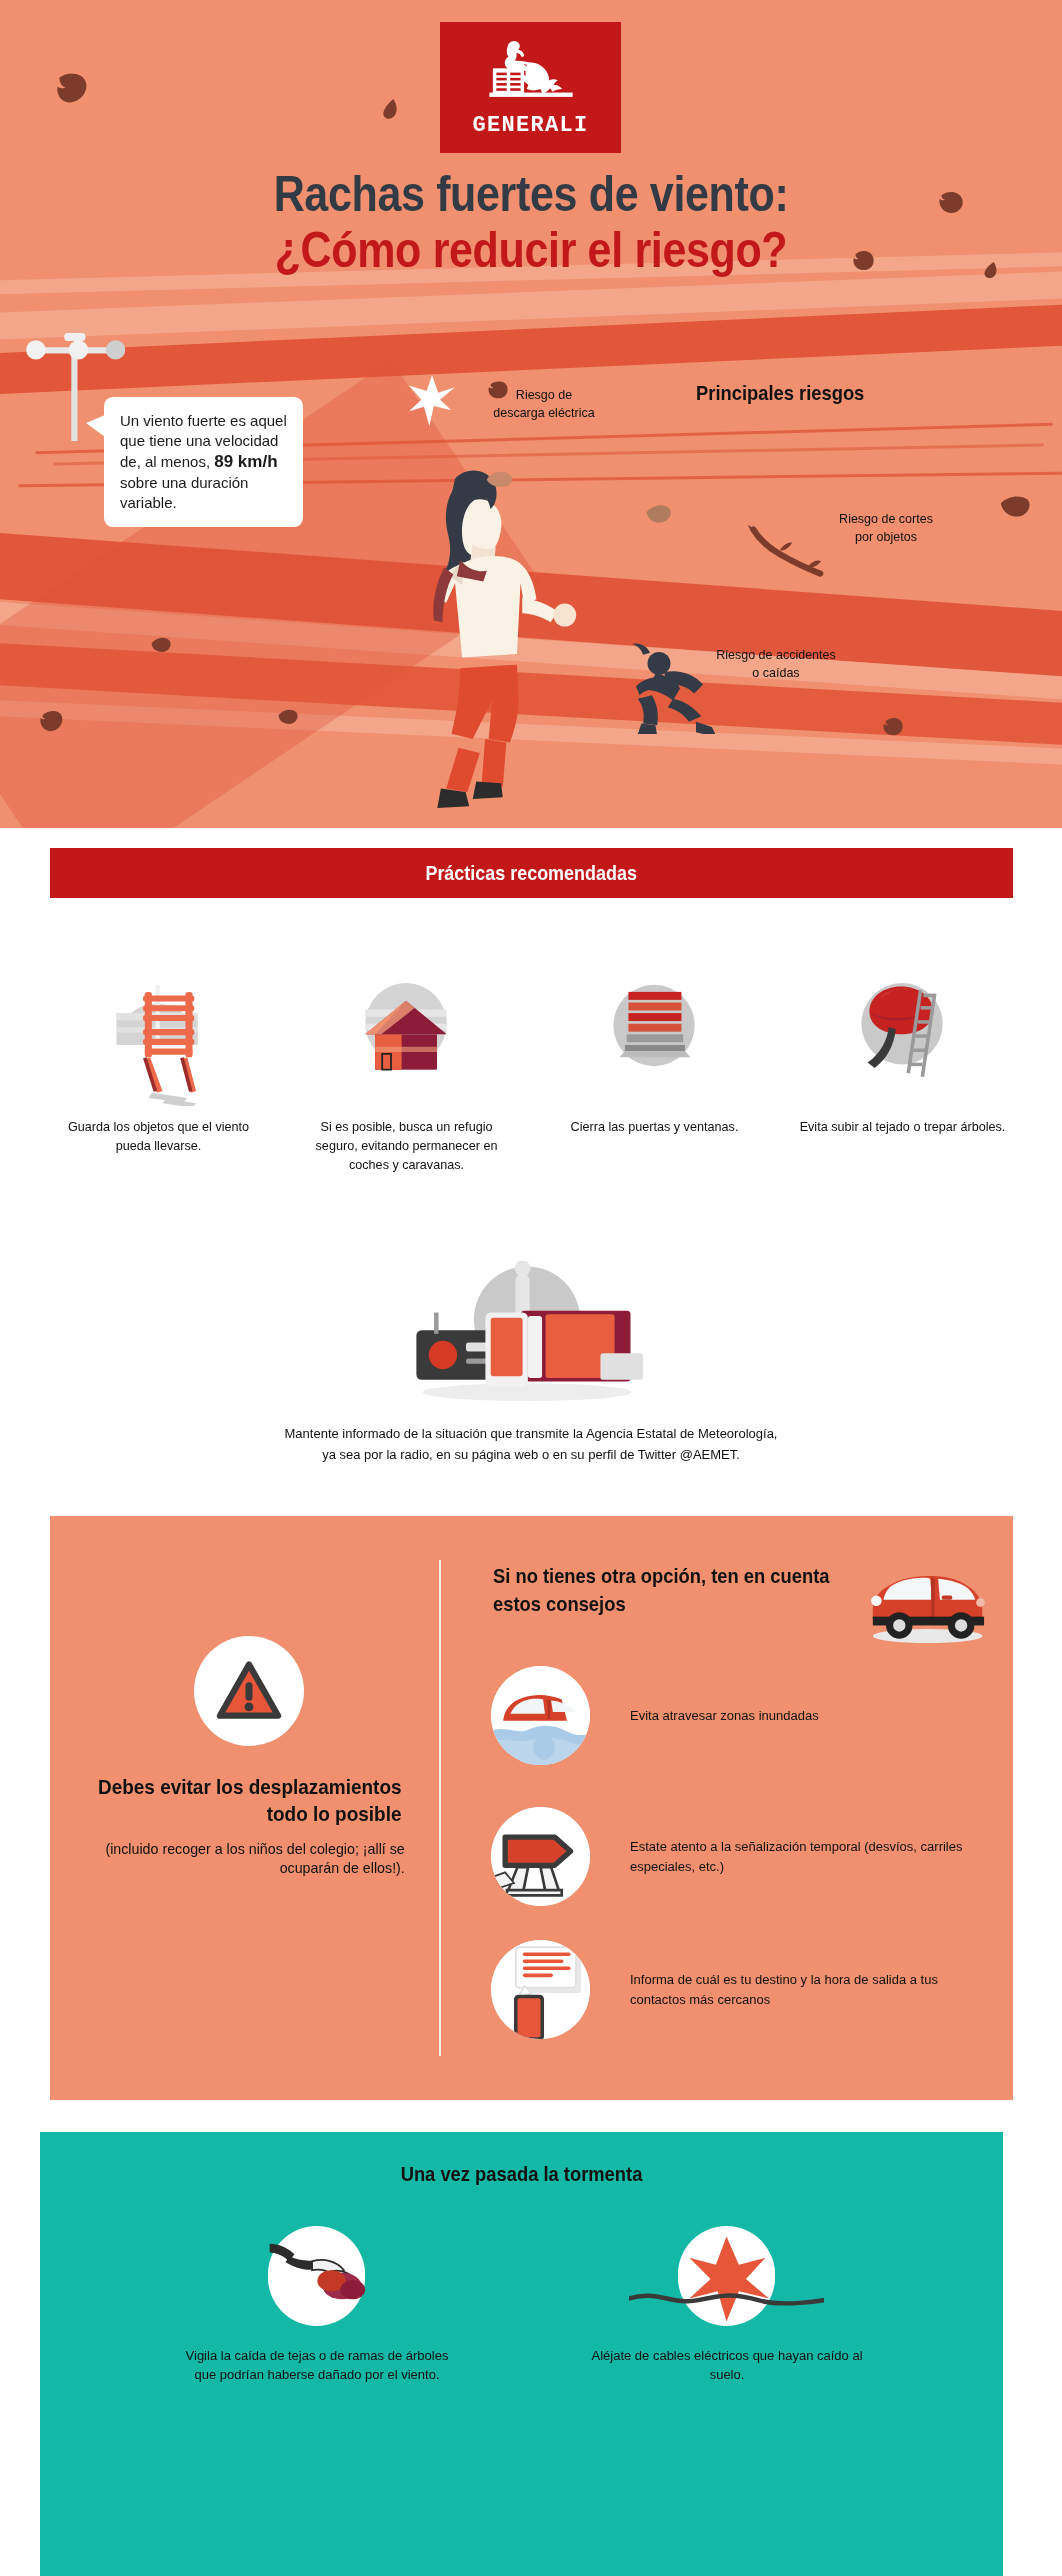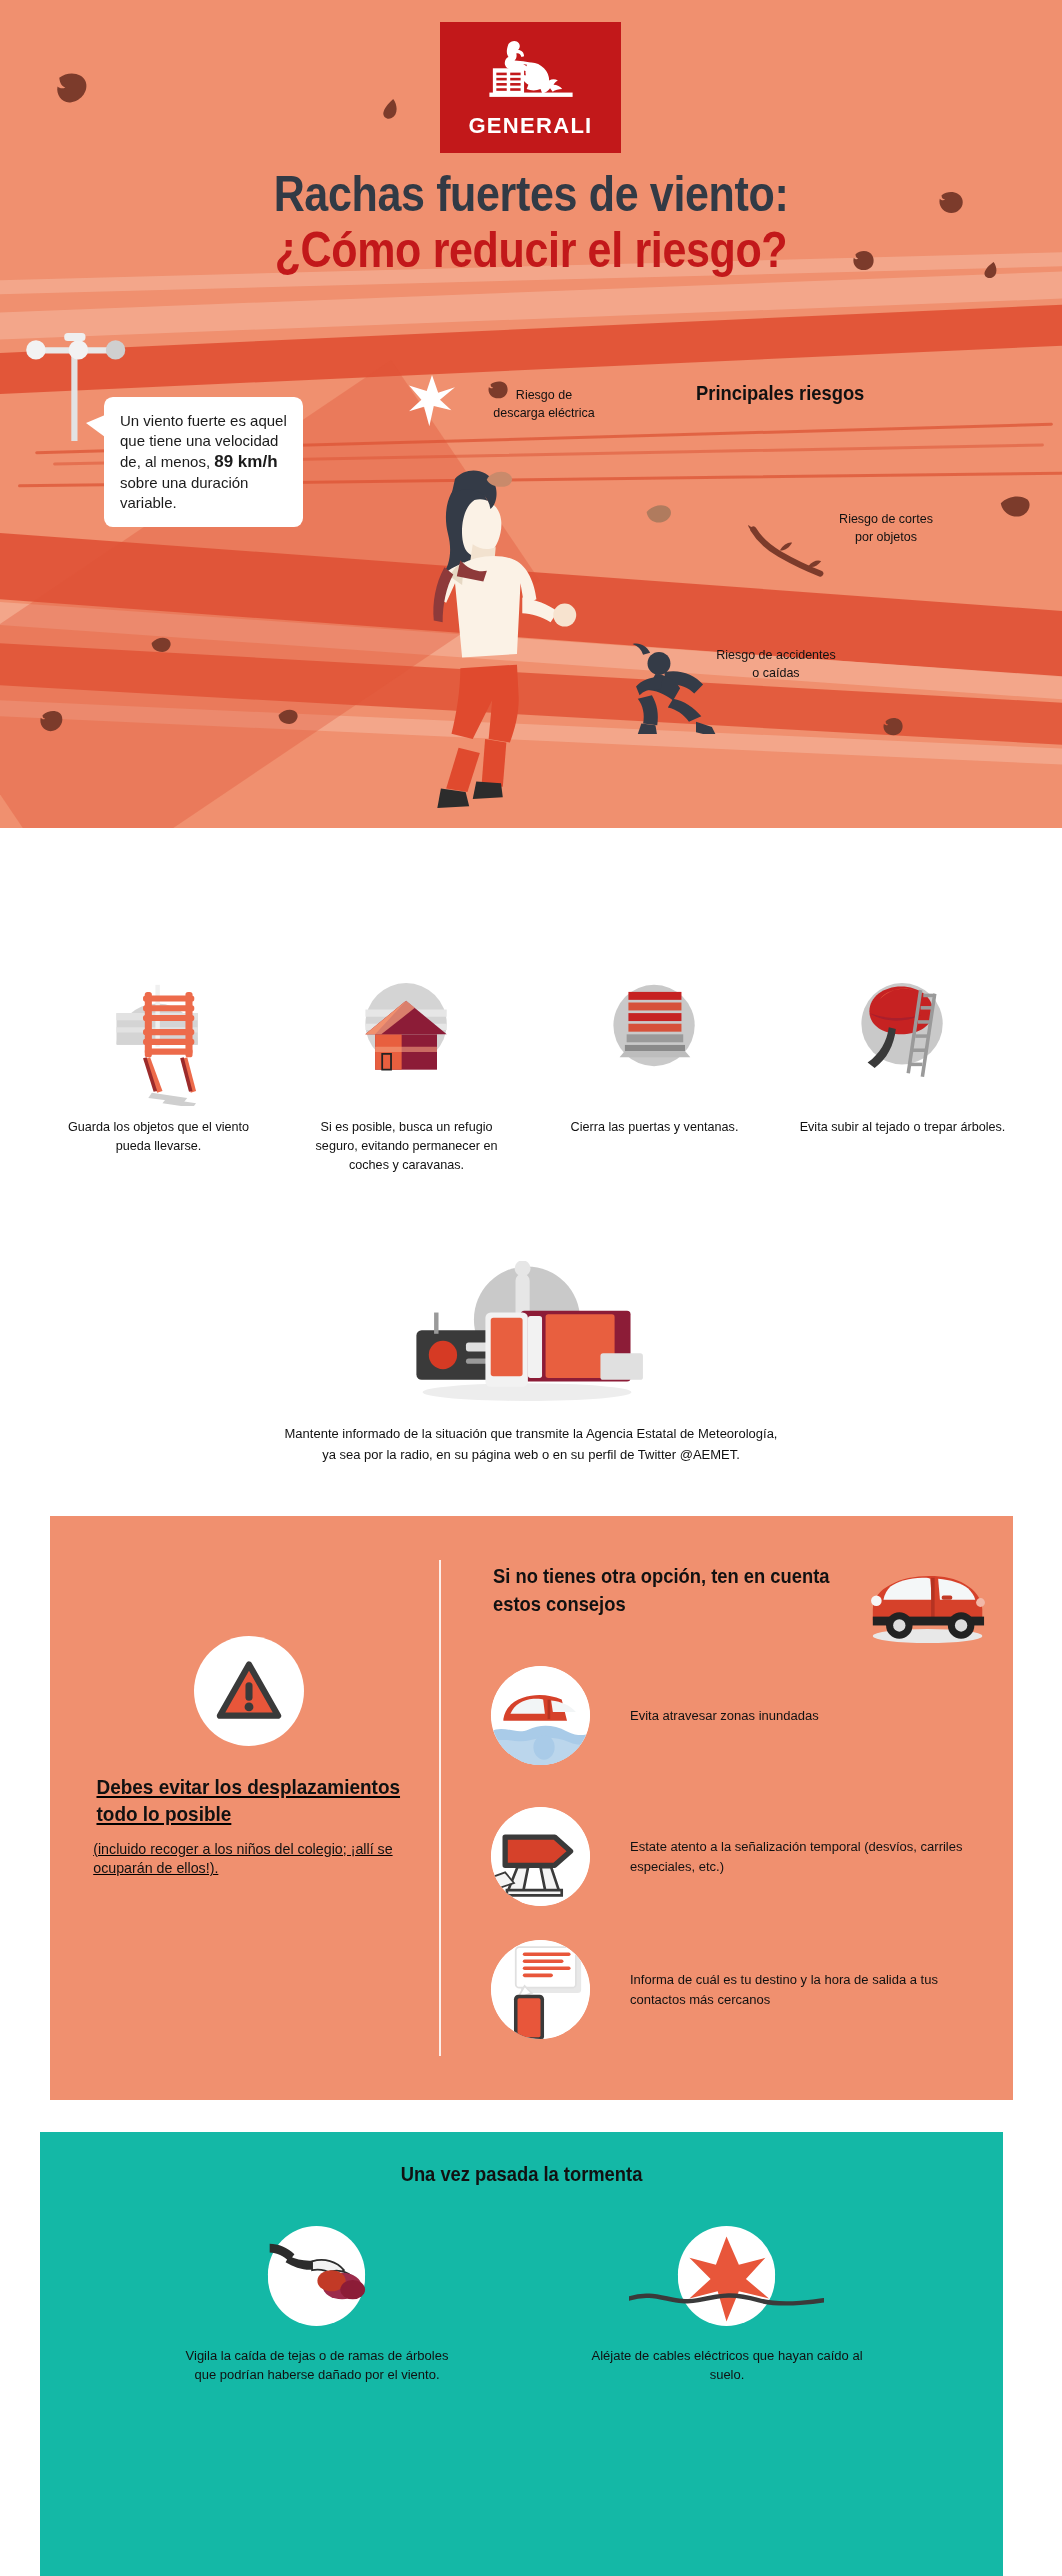--- a/index.html
+++ b/index.html
@@ -24,21 +24,21 @@
     position: absolute;
     left: 440px; top: 22px;
     width: 181px; height: 131px;
     background: #C2181A;
     display: flex; flex-direction: column;
     align-items: center; justify-content: center;
   }
   .logo-mark { width: 104px; height: 73px; }
   .logo-word {
     color: #ffffff;
-    font-family: Liberation Sans, sans-serif;
+    font-family: Liberation Mono, monospace;
     font-weight: bold;
     font-size: 22px;
     letter-spacing: 1.3px;
     margin-top: 3px;
   }
 
   .hero-title-wrap {
     position: absolute;
     left: 0; top: 166px;
     width: 1062px;
@@ -180,22 +180,21 @@
   .travel-divider {
     position: absolute;
     left: 389px; top: 44px;
     width: 1.8px; height: 496px;
     background: #ffffff; opacity: .85;
   }
   .travel-left {
     position: absolute;
     left: 35px; top: 120px;
     width: 328px;
-    text-align: left;
-    text-decoration: underline;
+    text-align: right;
   }
   .warn-circle {
     width: 110px; height: 110px;
     border-radius: 50%;
     background: #ffffff;
     margin: 0 auto;
     display: flex; align-items: center; justify-content: center;
   }
   .travel-left-h {
     margin-top: 28px;
@@ -431,20 +430,23 @@
         <path d="M4 8c8-7 20-6 22 2s-5 16-13 16C5 26 0 18 2 11c2 2 3 2 5 1-2-1-3-1-3-4z" fill="#7C3B2B"></path>
       </svg>
     <svg class="leaf" style="left:882px; top:715px; width:23px; height:21px;" viewBox="0 0 26 24">
         <path d="M4 7c7-6 17-4 19 3s-3 13-10 13C5 23 0 17 2 10c2 2 3 2 5 1-2-1-3-1-3-4z" fill="#7C3B2B"></path>
       </svg>
     <svg class="leaf" style="left:984px; top:260px; width:14px; height:19.5px;" viewBox="0 0 16 22">
         <path d="M11 2c5 7 4 16-2 18-5 2-10-2-8-7 2-5 7-9 10-11z" fill="#7C3B2B"></path>
       </svg>
   </section>
 
+  <div class="banner">
+    <div class="banner-text">Prácticas recomendadas</div>
+  </div>
 
   <div class="practices">
 
     <div class="practice">
       <svg class="practice-icon" viewBox="0 0 155 165">
         <path d="M30 95a46 46 0 0 1 92 0z" fill="#D4D4D4"></path>
         <rect x="30" y="60" width="92" height="36" fill="#D4D4D4"></rect>
         <path d="M30 60h92v8H30z" fill="#E2E2E2"></path>
         <path d="M30 76h92v6H30z" fill="#E2E2E2"></path>
         <rect x="74" y="28" width="5" height="70" fill="#F0F0F0"></rect>

